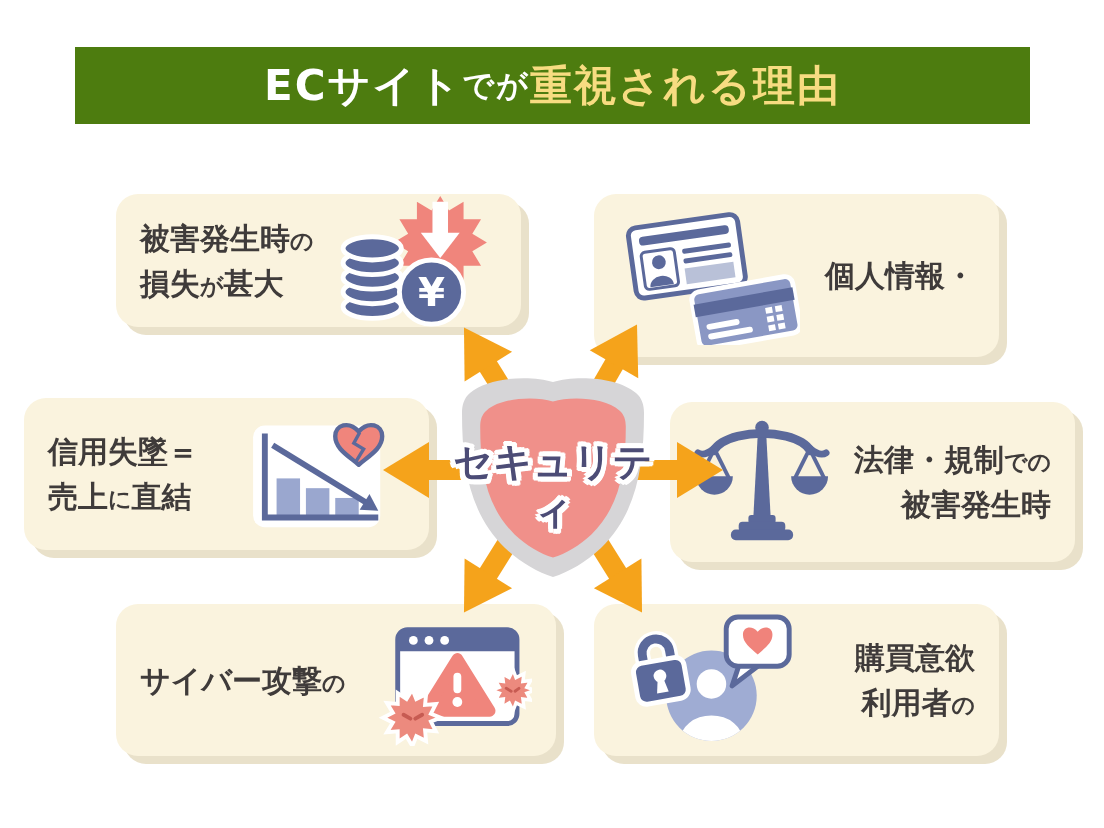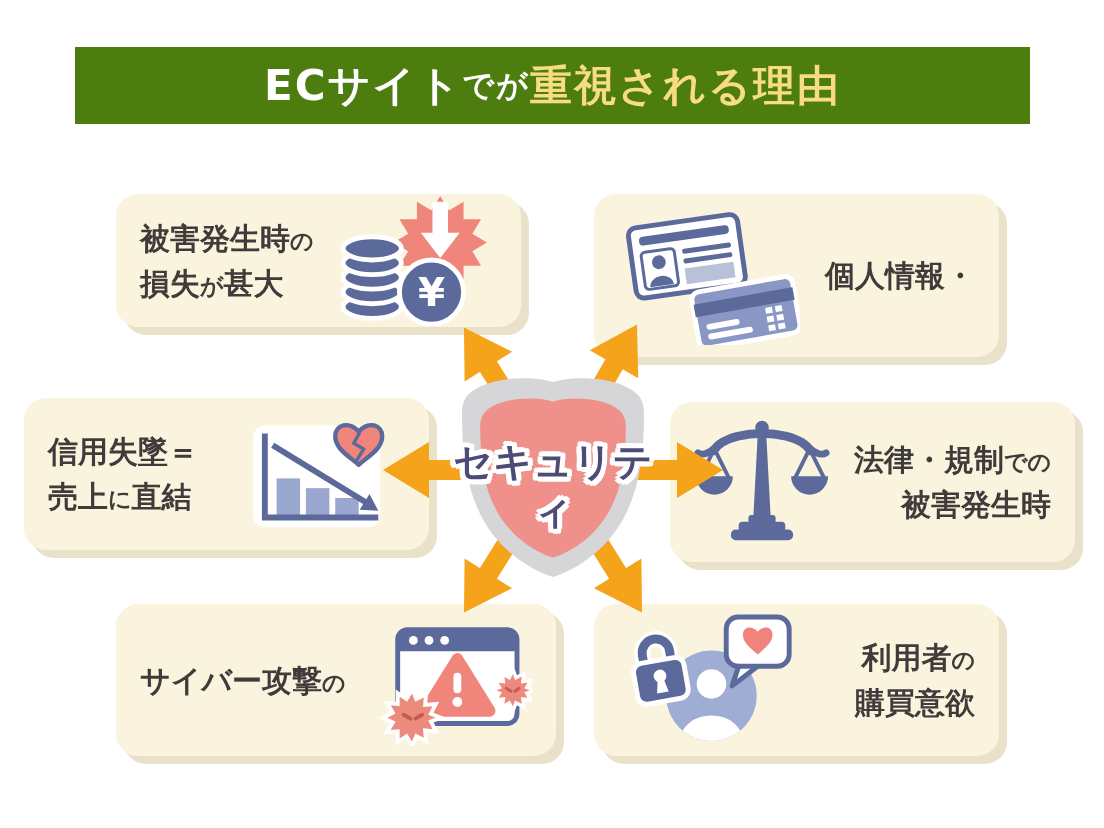--- a/index.html
+++ b/index.html
@@ -204,22 +204,22 @@
       <path d="M28,54 v-12 a14,14 0 0 1 28,0 v12" fill="none" stroke="#5b699b" stroke-width="9"></path>
       <rect x="16" y="50" width="52" height="42" rx="9" fill="#5b699b" stroke="#ffffff" stroke-width="5"></rect>
       <circle cx="42" cy="66" r="6.5" fill="#ffffff"></circle>
       <polygon points="39,69 45,69 48,83 36,83" fill="#ffffff"></polygon>
     </g>
     <path d="M124,52 L116,76 L142,56 Z" fill="#ffffff" stroke="#5b699b" stroke-width="5" stroke-linejoin="round"></path>
     <rect x="110" y="6" width="64" height="50" rx="12" fill="#ffffff" stroke="#5b699b" stroke-width="5"></rect>
     <path d="M142,44 C134,37 127,32 127,24 C127,16 136,14 142,21 C148,14 157,16 157,24 C157,32 150,37 142,44 Z" fill="#f0837b"></path>
   </svg>
   <div class="card-text">
+    <div><span>購買意欲</span></div>
     <div><span>利用者</span><span class="seg-small">の</span></div>
-    <div><span>購買意欲</span></div>
   </div>
 </section>
 
 <svg class="overlay" width="1104" height="828" viewBox="0 0 1104 828">
   <g fill="#f5a31b">
     <g transform="translate(553 470)">
       <g transform="rotate(180)">
           <rect x="0" y="-10" width="128" height="20"></rect>
           <polygon points="170,0 124,-28 124,28"></polygon>
         </g>

